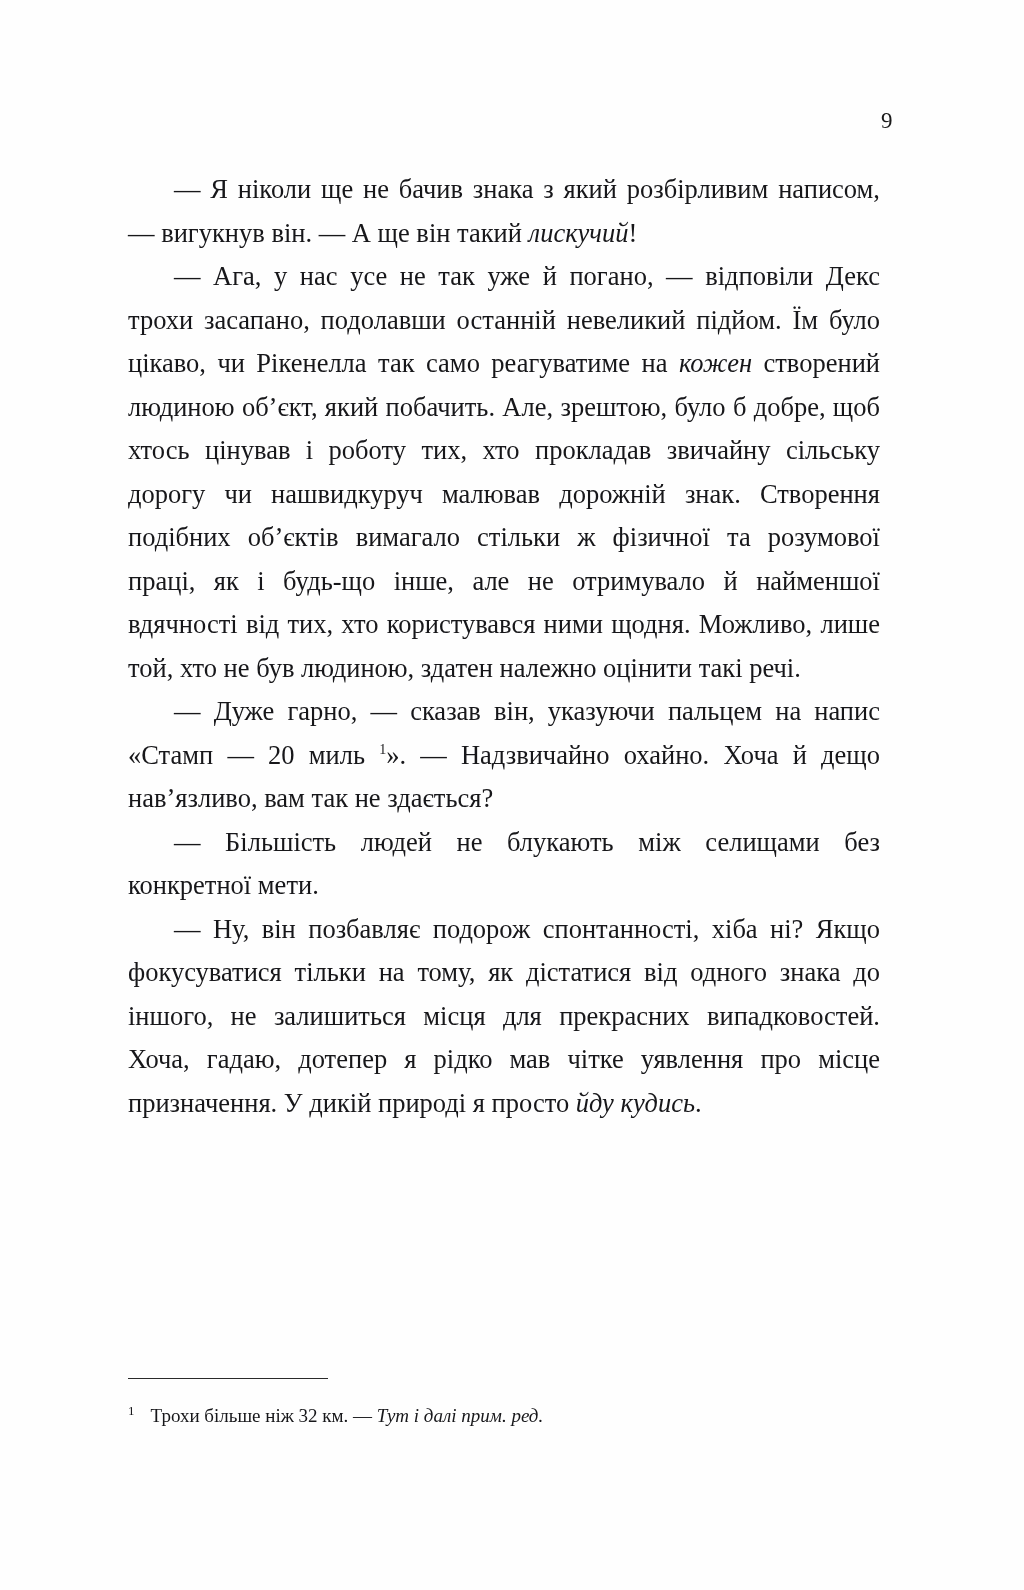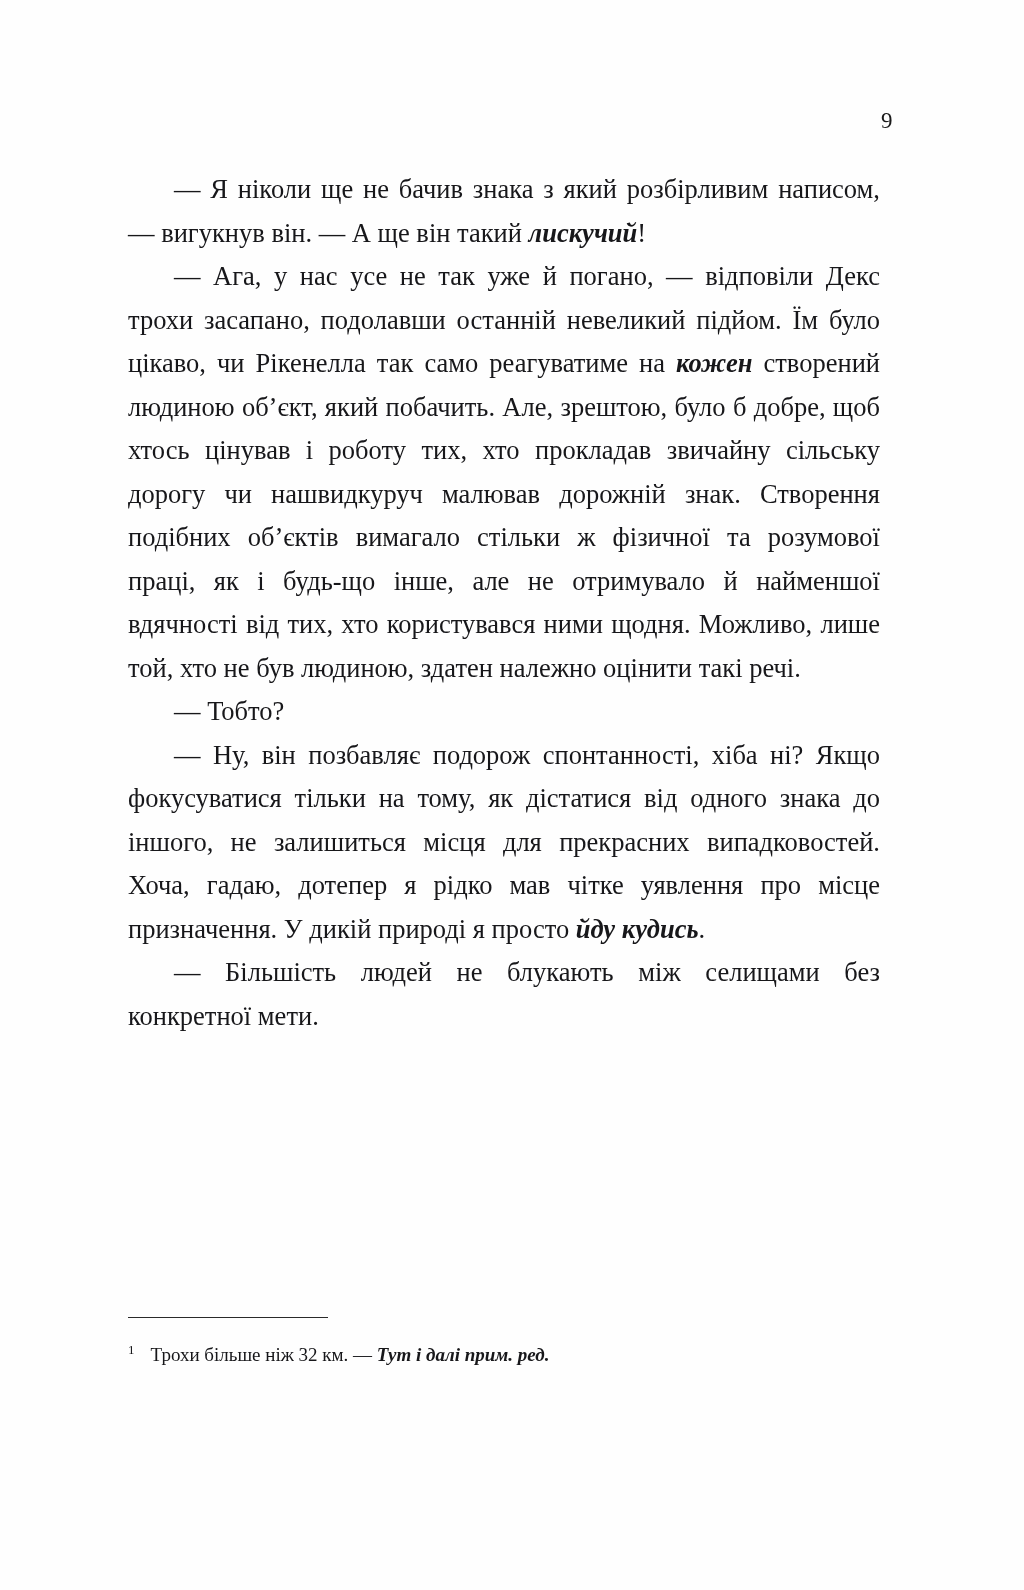--- a/index.html
+++ b/index.html
@@ -39,26 +39,25 @@
     text-justify: inter-word;
     color: #17171a;
     hyphens: manual;
   }
   .body-text p {
     margin: 0;
     text-indent: 46px;
   }
   em, .italic {
     font-style: italic;
-    font-weight: bold;
   }
   .footnote-area {
     position: absolute;
     left: 128px;
-    top: 1317px;
+    top: 1378px;
     width: 752px;
   }
   .footnote-rule {
     width: 200px;
     height: 1px;
     background: #2a2a2a;
     margin-bottom: 18px;
   }
   .footnote {
     font-size: 19px;
@@ -79,23 +78,23 @@
 </head>
 <body>
 
 <div class="page">
 
   <div class="page-number">9</div>
 
   <div class="body-text">
     <p id="para-p1"><span>— Я ніколи ще не бачив знака з який розбірливим написом, — вигукнув він. — А ще він такий </span><em>лискучий</em><span>!</span></p>
     <p id="para-p2"><span>— Ага, у нас усе не так уже й погано, — відповіли Декс трохи засапано, подолавши останній невеликий підйом. Їм було цікаво, чи Рікенелла так само реагуватиме на </span><em>кожен</em><span> створений людиною об’єкт, який побачить. Але, зрештою, було б добре, щоб хтось цінував і роботу тих, хто прокладав звичайну сільську дорогу чи нашвидкуруч малював дорожній знак. Створення подібних об’єктів вимагало стільки ж фізичної та розумової праці, як і будь-що інше, але не отримувало й найменшої вдячності від тих, хто користувався ними щодня. Можливо, лише той, хто не був людиною, здатен належно оцінити такі речі.</span></p>
-    <p id="para-p5"><span>— Тобто?</span></p>
+    <p id="para-p4"><span>— Дуже гарно, — сказав він, указуючи пальцем на напис «Стамп — 20 миль </span><sup class="fn-ref">1</sup><span>». — Надзвичайно охайно. Хоча й дещо нав’язливо, вам так не здається?</span></p>
+    <p id="para-p7"><span>— Більшість людей не блукають між селищами без конкретної мети.</span></p>
     <p id="para-p6"><span>— Ну, він позбавляє подорож спонтанності, хіба ні? Якщо фокусуватися тільки на тому, як дістатися від одного знака до іншого, не залишиться місця для прекрасних випадковостей. Хоча, гадаю, дотепер я рідко мав чітке уявлення про місце призначення. У дикій природі я просто </span><em>йду кудись</em><span>.</span></p>
-    <p id="para-p7"><span>— Більшість людей не блукають між селищами без конкретної мети.</span></p>
   </div>
 
   <div class="footnote-area">
     <div class="footnote-rule"></div>
     <div class="footnote" id="footnote-text"><span class="fn-marker">1</span><span>Трохи більше ніж 32 км. — </span><em>Тут і далі прим. ред.</em></div>
   </div>
 
 </div>
 
 </body></html>

